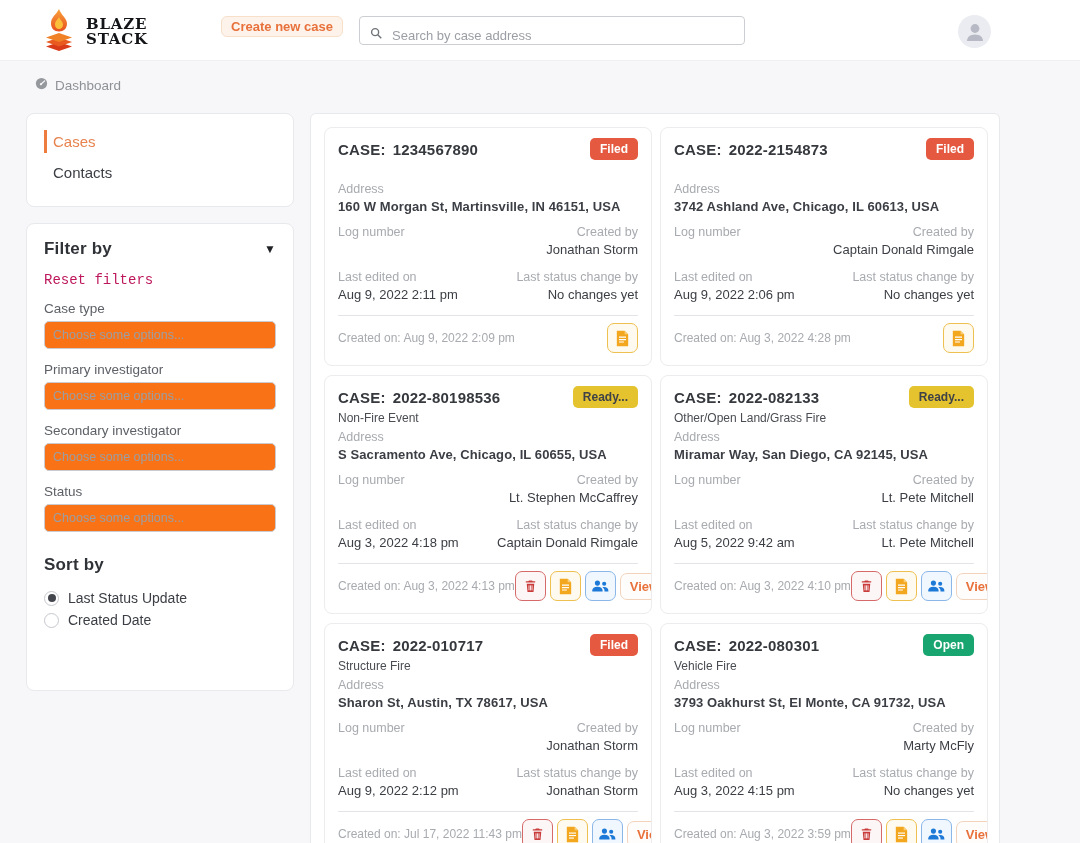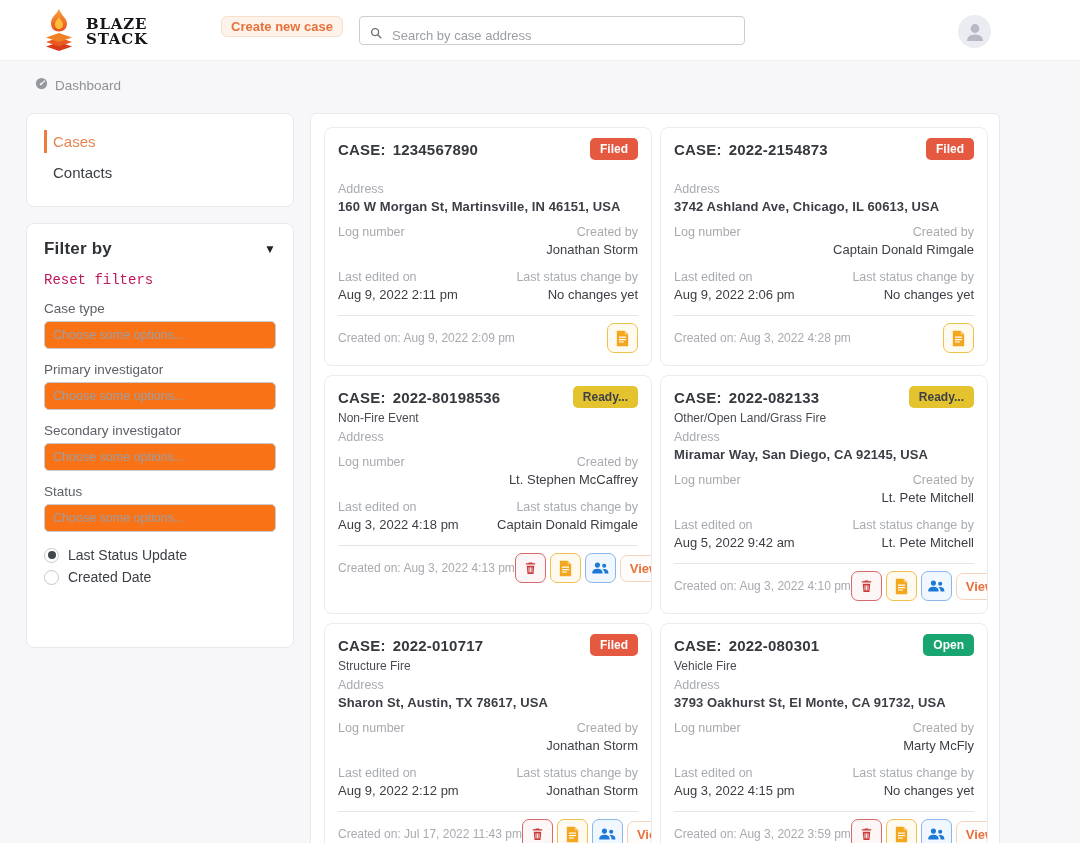--- a/index.html
+++ b/index.html
@@ -157,20 +157,21 @@
 
       <div class="f-label">Primary investigator</div>
       <input class="f-input" placeholder="Choose some options..." style="">
 
       <div class="f-label">Secondary investigator</div>
       <input class="f-input" placeholder="Choose some options..." style="">
 
       <div class="f-label">Status</div>
       <input class="f-input" placeholder="Choose some options..." style="">
 
+      <h2 class="sort-title">Sort by</h2>
 
       <div class="radio-row first">
         <span class="radio checked"></span>
         <span>Last Status Update</span>
       </div>
       <div class="radio-row">
         <span class="radio"></span>
         <span>Created Date</span>
       </div>
     </div>
@@ -282,20 +283,21 @@
 
     <article class="case-card">
       <div class="cc-head">
         <h3 class="cc-title">
           <span>CASE:</span><span class="num">2022-80198536</span>
         </h3>
         <span class="badge ready">Ready...</span>
       </div>
       <div class="cc-type">Non-Fire Event</div>
       <div class="cc-label cc-address-label">Address</div>
+      <div class="cc-address">S Sacramento Ave, Chicago, IL 60655, USA</div>
       <div class="cc-grid">
         <div class="cell">
             <div class="cc-label">Log number</div>
           <div class="cc-value"></div>
           </div>
         <div class="cell right">
             <div class="cc-label">Created by</div>
           <div class="cc-value">Lt. Stephen McCaffrey</div>
           </div>
         <div class="cell">

